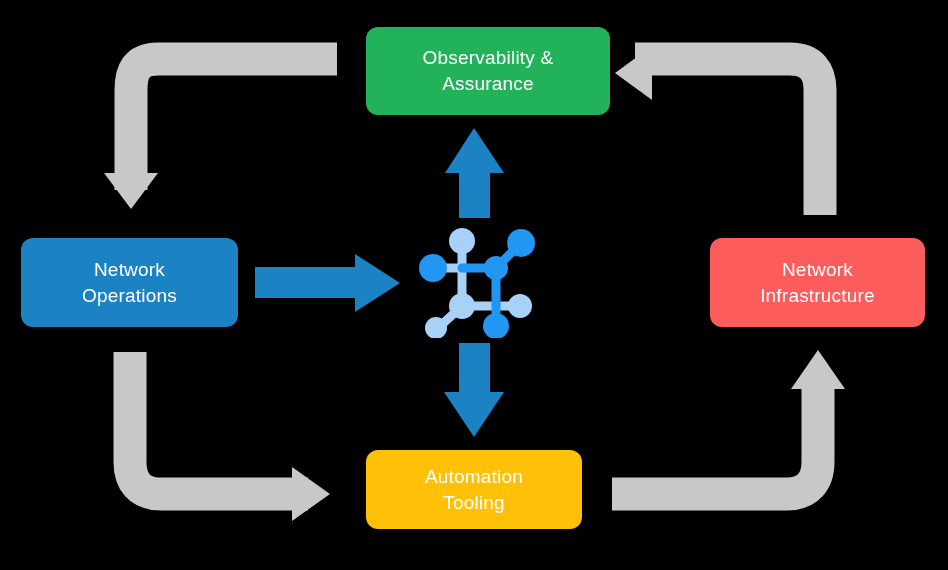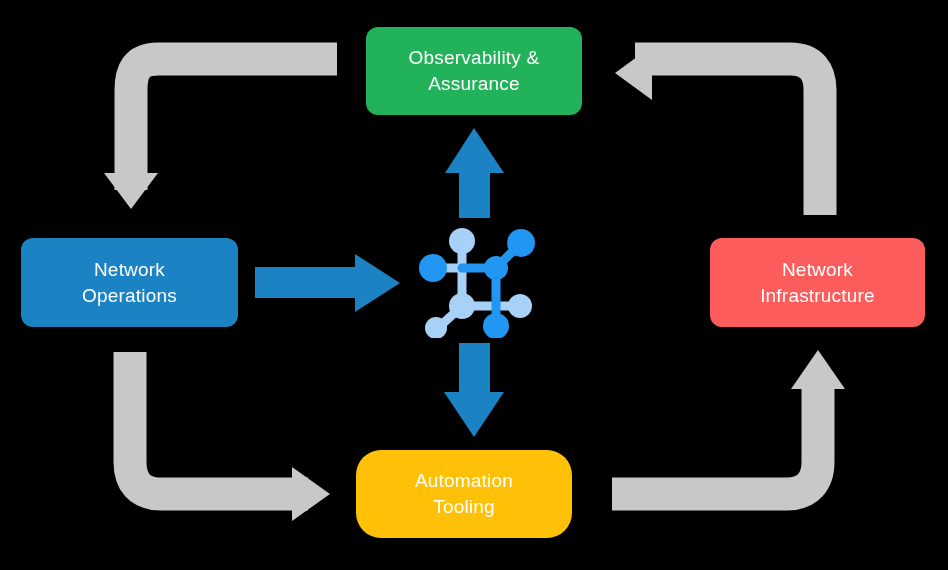--- a/index.html
+++ b/index.html
@@ -41,30 +41,30 @@
     letter-spacing: 0.2px;
     box-sizing: border-box;
     padding: 4px 10px;
     z-index: 5;
   }
   .node-label {
     display: block;
     white-space: pre-line;
   }
   #box-observability {
-    left: 366px; top: 27px; width: 216px; height: 88px;
+    left: 366px; top: 27px; width: 244px; height: 88px;
   }
   #box-operations {
     left: 21px; top: 238px; width: 217px; height: 89px;
   }
   #box-infrastructure {
     left: 710px; top: 238px; width: 215px; height: 89px;
   }
   #box-automation {
-    left: 356px; top: 450px; width: 216px; height: 88px; border-radius: 25px;
+    left: 366px; top: 450px; width: 216px; height: 79px;
   }
   #center-icon {
     position: absolute;
     left: 418px; top: 218px; width: 120px; height: 120px;
     z-index: 6;
   }
 </style>
 </head>
 <body>
 

